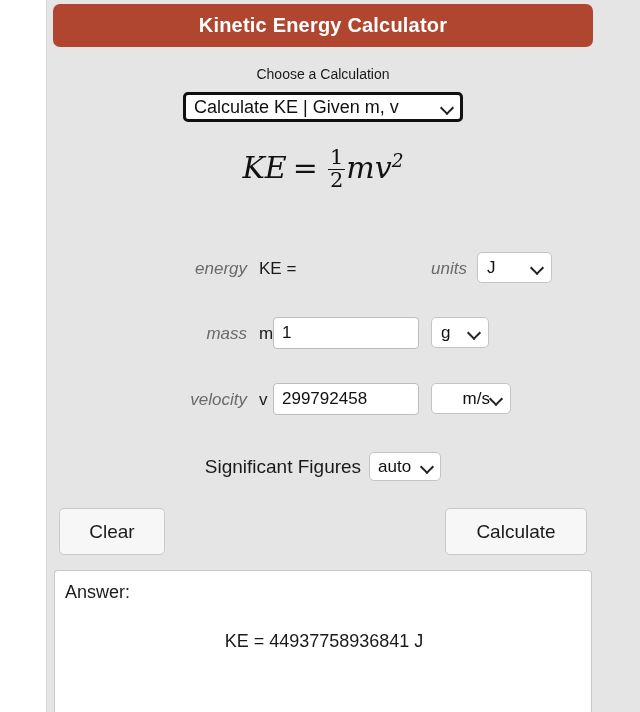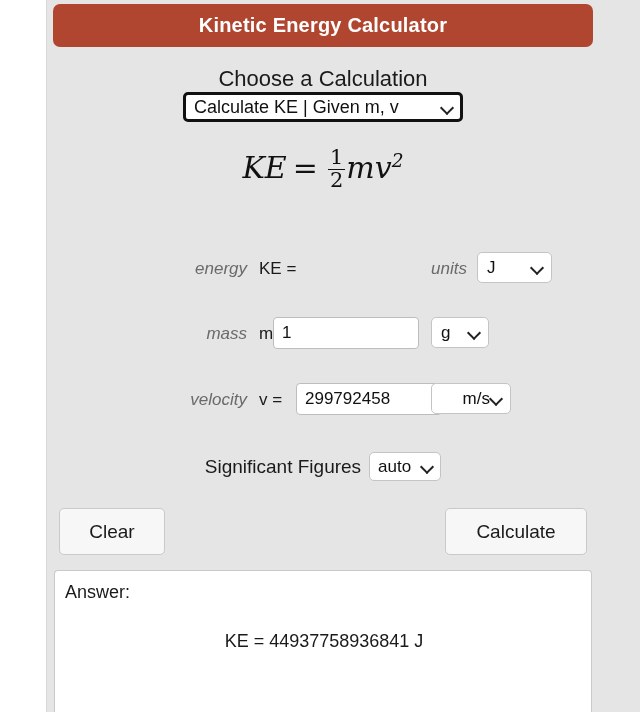--- a/index.html
+++ b/index.html
@@ -56,21 +56,21 @@
     letter-spacing: 0.2px;
   }
 
   
   .choose-label {
     position: absolute;
     left: 0;
     top: 66px;
     width: 552px;
     text-align: center;
-    font-size: 22px;
+    font-size: 14px;
     color: #1a1a1a;
   }
   #calc-select {
     position: absolute;
     left: 136px;
     top: 92px;
     width: 280px;
     height: 30px;
     box-sizing: border-box;
     background: #ffffff;
@@ -210,21 +210,21 @@
   #row-mass { top: 317px; }
   #row-mass .lbl-italic { left: 60px; width: 140px; }
   #row-mass .lbl-var    { left: 212px; }
   #mass-input  { left: 226px; width: 146px; }
   #mass-units  { left: 384px; width: 58px; }
 
   
   #row-velocity { top: 383px; }
   #row-velocity .lbl-italic { left: 40px; width: 160px; }
   #row-velocity .lbl-var    { left: 212px; }
-  #velocity-input { left: 226px; width: 146px; margin-left: 23px; }
+  #velocity-input { left: 226px; width: 146px; }
   #velocity-units { left: 384px; width: 80px; justify-content: flex-end; }
 
   
   #sigfig-row {
     position: absolute;
     left: 0;
     top: 452px;
     width: 552px;
     display: flex;
     align-items: center;

